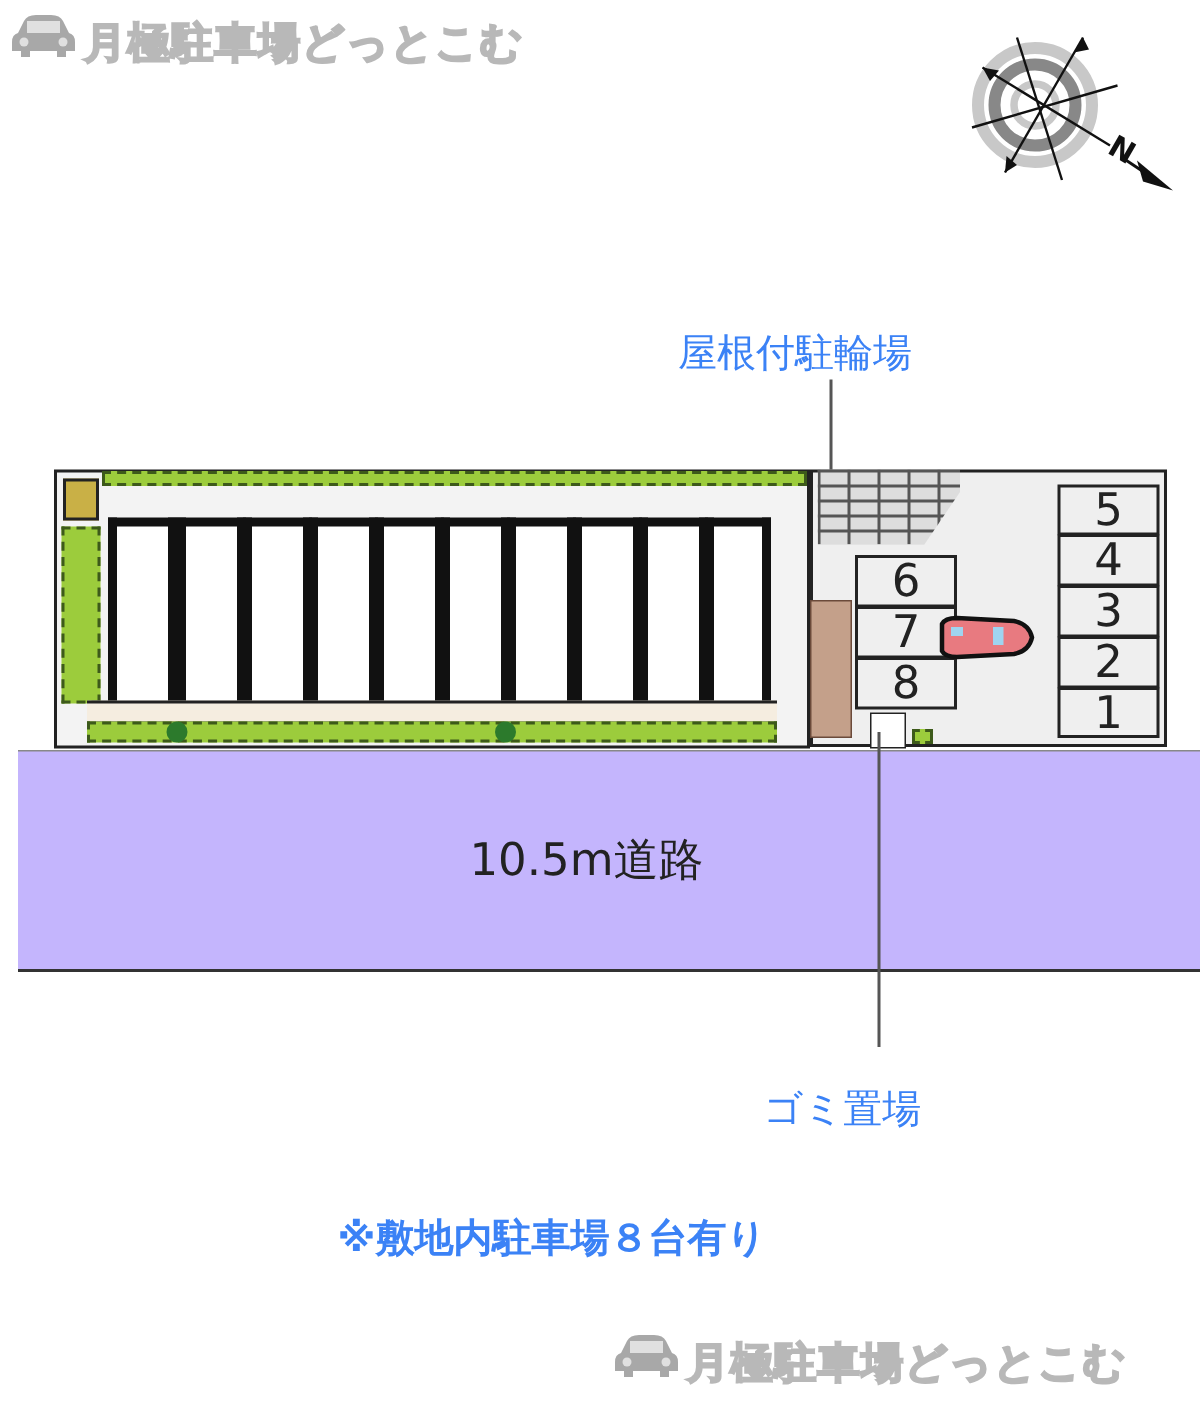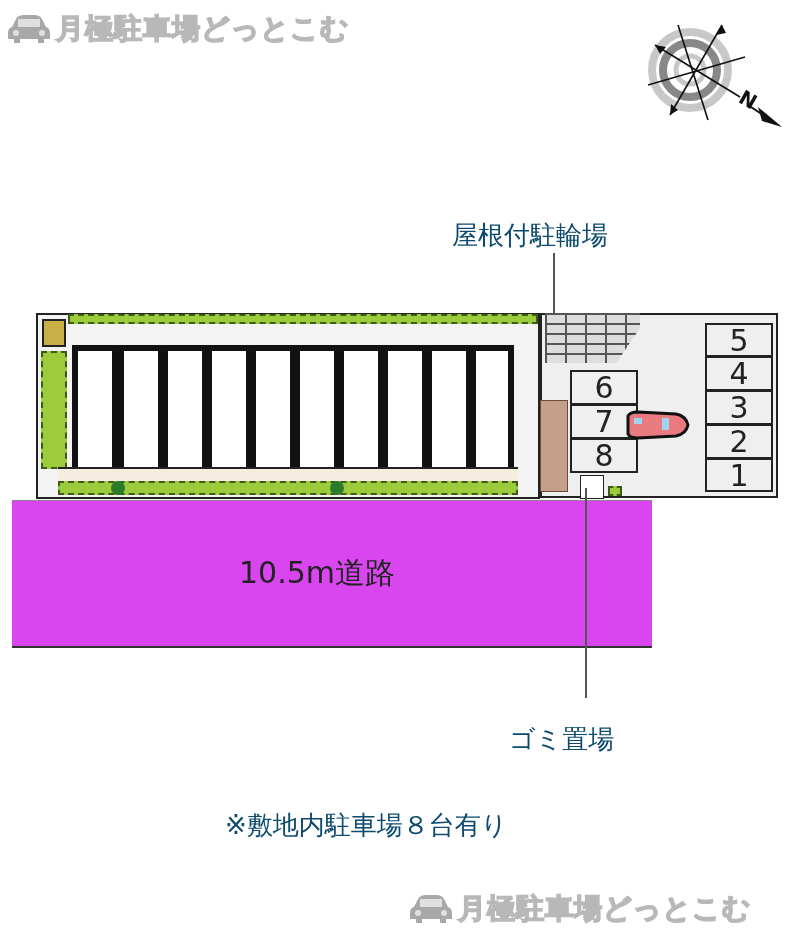--- a/index.html
+++ b/index.html
@@ -1,25 +1,25 @@
 <!DOCTYPE html>
 <html><head>
 <meta charset="utf-8">
 <style>
   html, body { margin: 0; padding: 0; background: #ffffff; }
   body { width: 800px; height: 940px; position: relative; overflow: hidden;
          font-family: "DejaVu Sans", "Liberation Sans", sans-serif; color: #222; }
   .abs { position: absolute; }
-  .wm { position: absolute; display: flex; align-items: center; gap: 6px;
+  .wm { position: absolute; display: flex; gap: 6px;
         font-weight: bold; font-size: 28px; color: #d8d8d8;
         -webkit-text-stroke: 1.5px #b8b8b8; letter-spacing: 1px; }
   .wm .car { width: 42px; height: 28px; }
-  .label { position: absolute; font-size: 26px; color: #0c4a6e; white-space: nowrap; }
-  .road { position: absolute; left: 12px; top: 500px; width: 640px; height: 145px;
-          background: #d946ef; border-bottom: 2px solid #333; border-top: 1px solid #888; }
+  .label { position: absolute; font-size: 26px; color: #3b82f6; white-space: nowrap; }
+  .road { position: absolute; left: 12px; top: 500px; width: 788px; height: 145px;
+          background: #c4b5fd; border-bottom: 2px solid #333; border-top: 1px solid #888; }
   .road-label { position: absolute; left: 0; right: 0; top: 52px; text-align: center;
                 font-size: 30px; color: #222; margin-left: -30px; }
   .leader { position: absolute; background: #555; width: 2px; }
   .building { position: absolute; left: 36px; top: 313px; width: 500px; height: 182px;
               border: 2px solid #222; background: #f3f3f3; }
   .hedge { position: absolute; background: #9ccc3c; border: 2px dashed #3d5a1a; box-sizing: border-box; }
   .unit { position: absolute; top: 30px; height: 123px; background: #fff;
           border-left: 6px solid #111; border-right: 6px solid #111; border-top: 6px solid #111; box-sizing: border-box; }
   .parking-area { position: absolute; left: 540px; top: 313px; width: 238px; height: 185px;
                   background: #efefef; border: 2px solid #222; box-sizing: border-box; }
@@ -109,21 +109,21 @@
 <div class="abs" style="left:580px; top:475px; width:22px; height:22px; background:#fff; border:1px solid #222;"></div>
 <div class="hedge abs" style="left:608px; top:486px; width:14px; height:10px;"></div>
 
 <div class="road">
   <div class="road-label">10.5m道路</div>
 </div>
 
 <div class="leader" style="left:585px; top:488px; height:210px; width:1.5px;"></div>
 <div class="label" style="left:509px; top:722px;">ゴミ置場</div>
 
-<div class="label" style="left:225px; top:808px;">※敷地内駐車場８台有り</div>
+<div class="label" style="left:225px; top:808px;font-weight:bold;">※敷地内駐車場８台有り</div>
 
 <div class="wm" style="left:410px; top:890px;">
   <svg class="car" viewBox="0 0 42 28">
     <path d="M8 4 Q10 0 16 0 L26 0 Q32 0 34 4 L38 12 Q42 13 42 18 L42 24 L36 24 L36 28 L30 28 L30 24 L12 24 L12 28 L6 28 L6 24 L0 24 L0 18 Q0 13 4 12 Z" fill="#a8a8a8"></path>
     <rect x="10" y="4" width="22" height="8" fill="#e0e0e0"></rect>
     <circle cx="8" cy="18" r="3" fill="#e0e0e0"></circle>
       <circle cx="34" cy="18" r="3" fill="#e0e0e0"></circle>
   </svg>
   <span>月極駐車場どっとこむ</span>
 </div>

